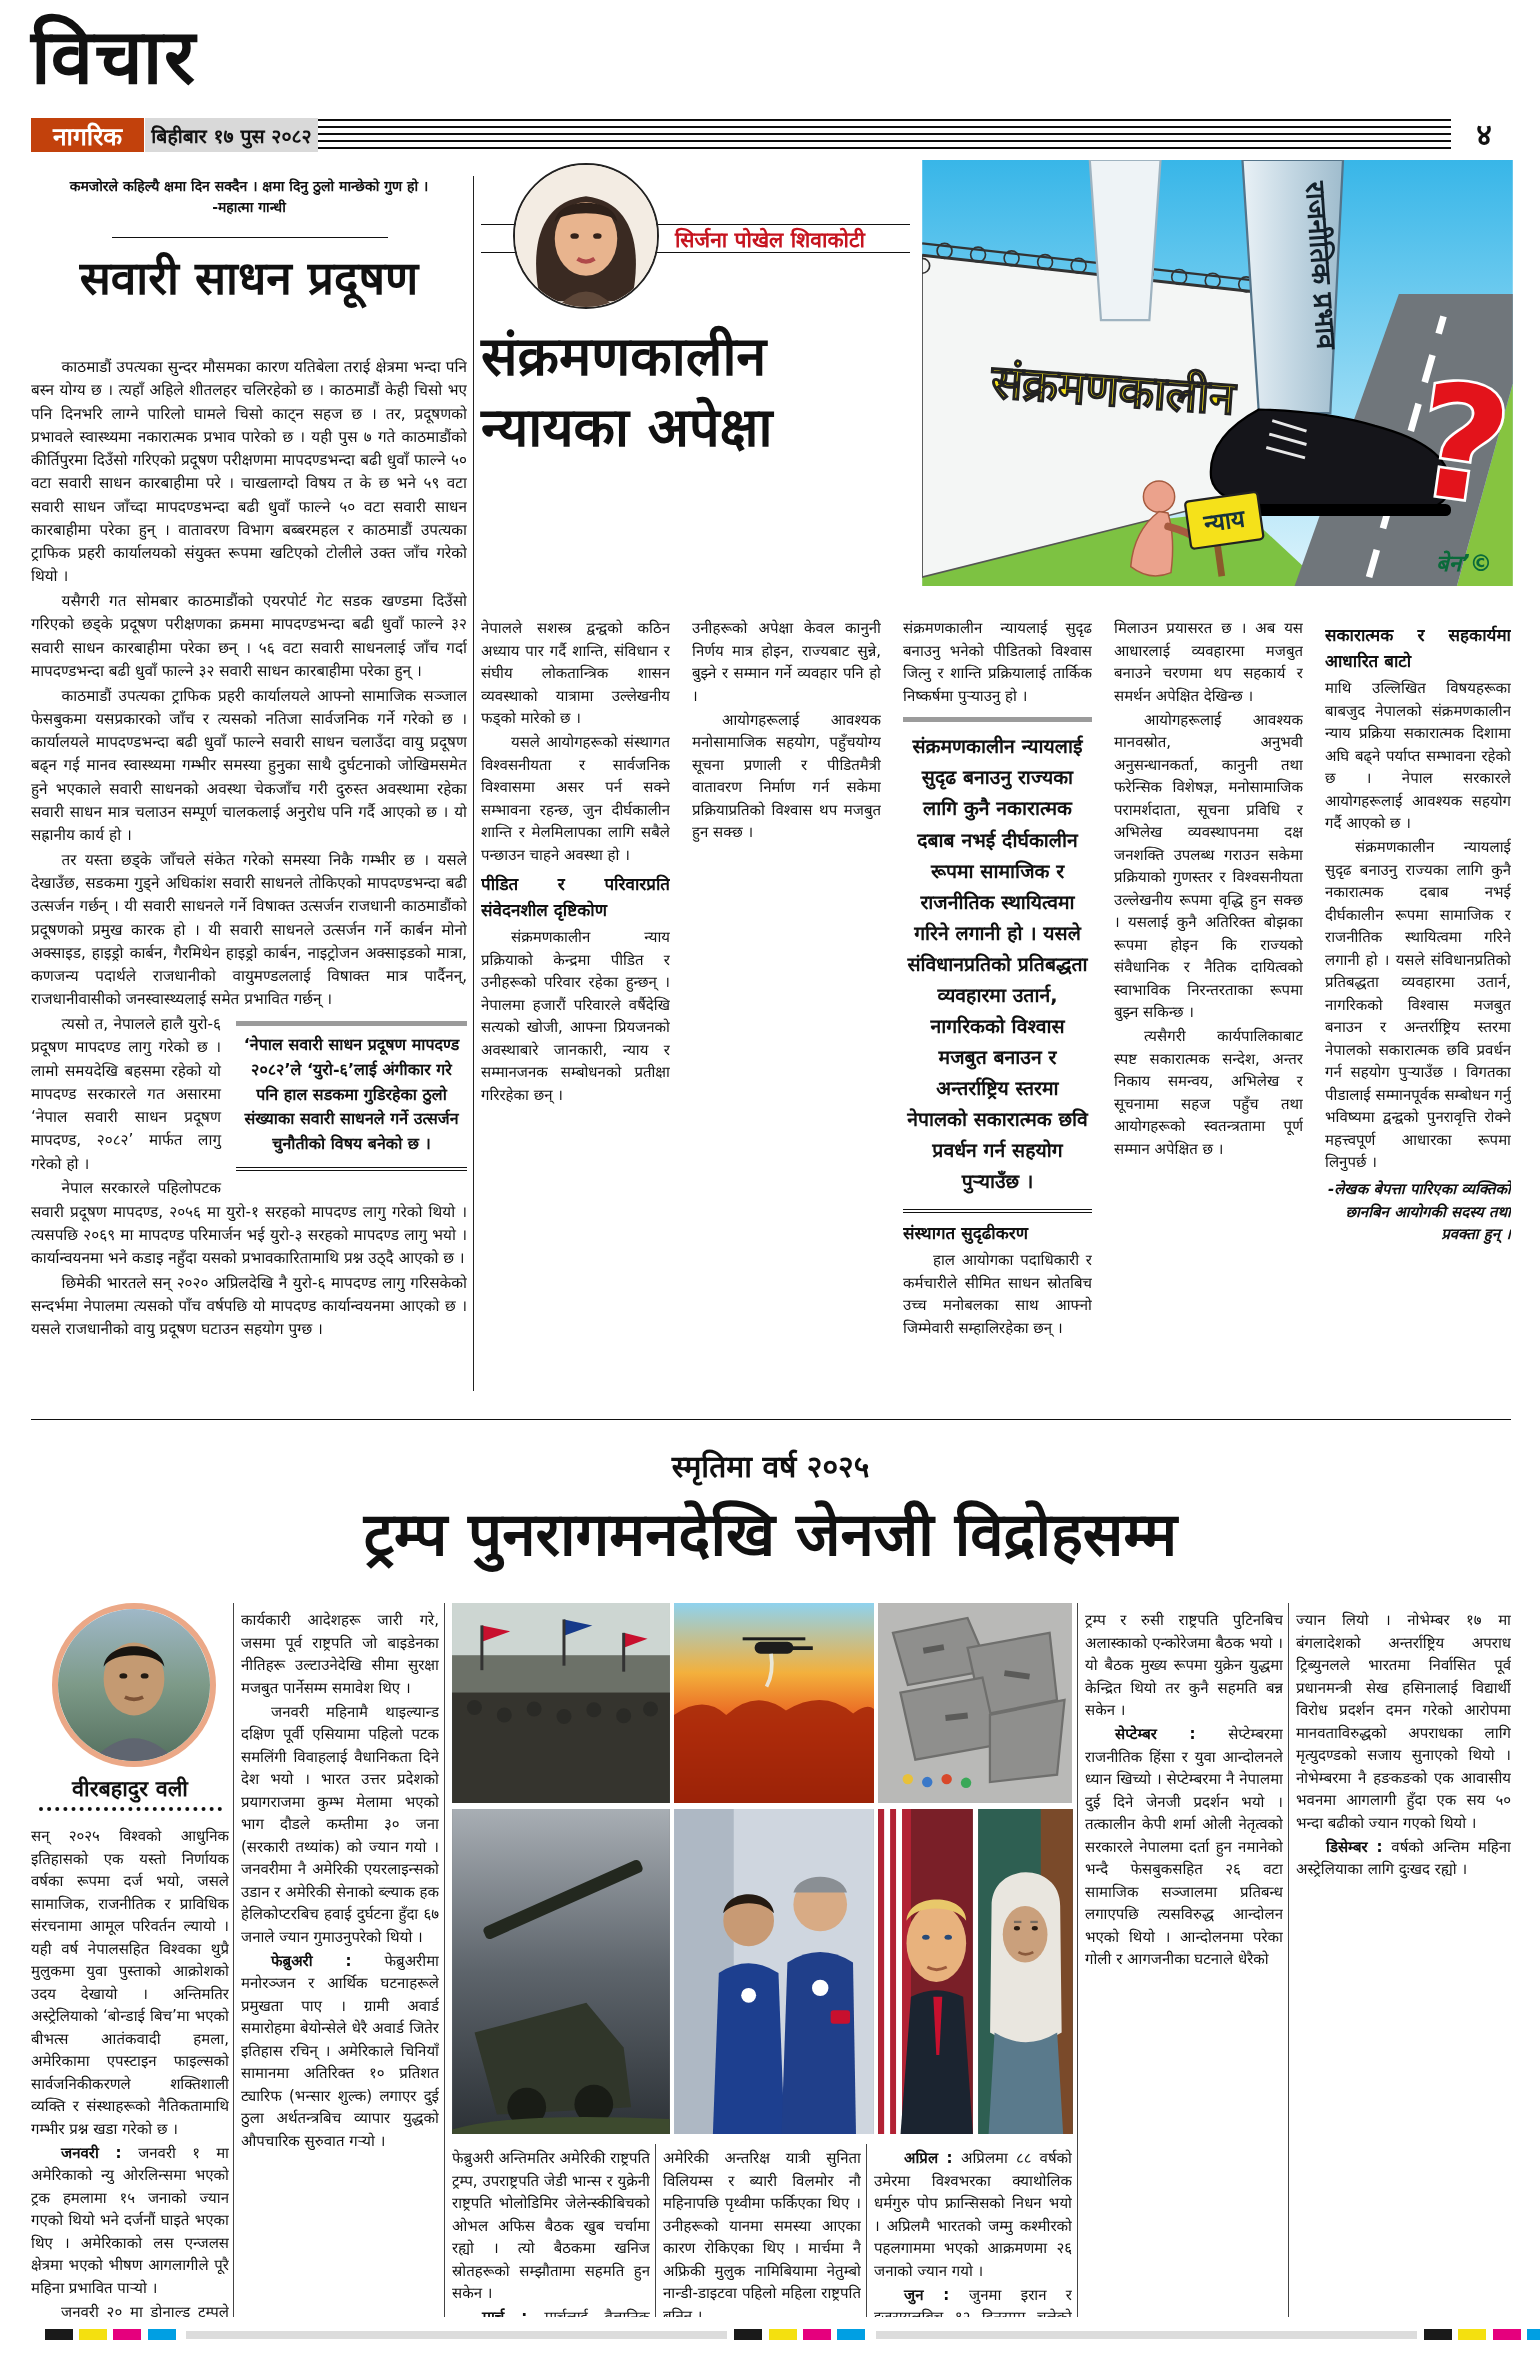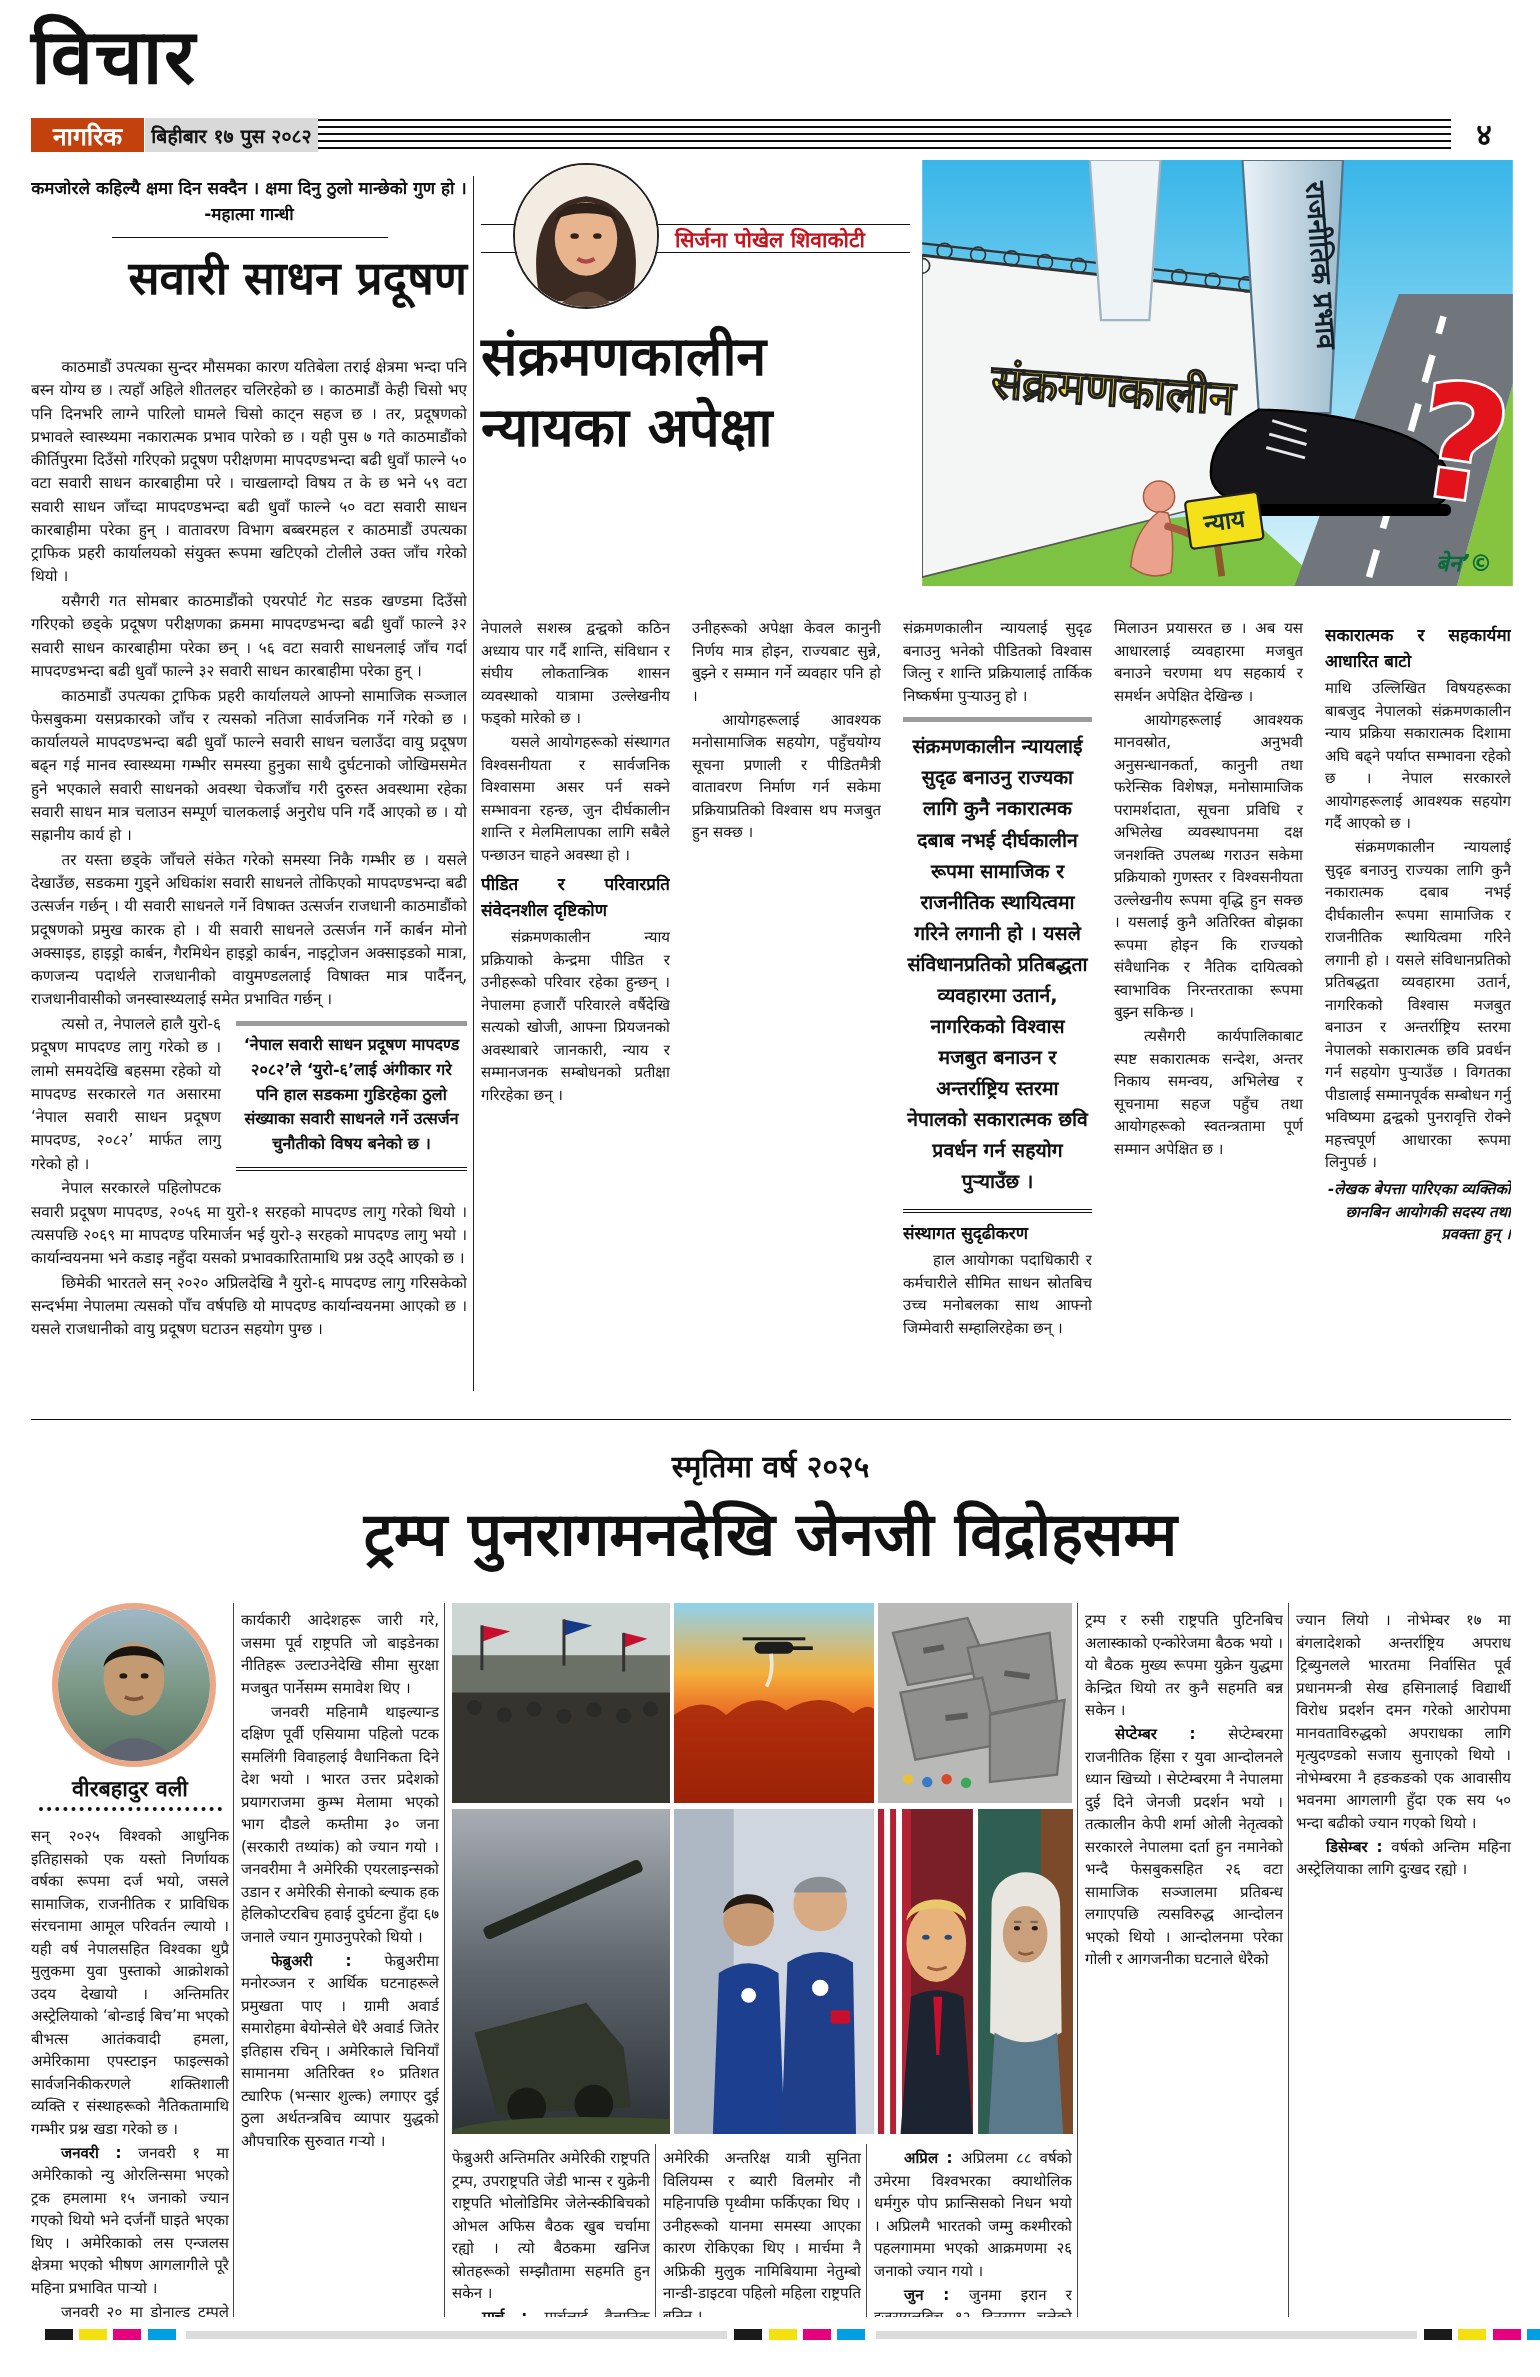--- a/index.html
+++ b/index.html
@@ -9,25 +9,25 @@
   
   .section-title{left:31px;top:13.4px;font-size:76px;font-weight:800;letter-spacing:1.5px;line-height:1.15;}
   .brand-box{left:31px;top:118px;width:113px;height:34px;background:#c2410c;color:#fff;
              font-size:24.6px;font-weight:800;display:flex;align-items:center;justify-content:center;}
   .date-band{left:145px;top:118px;width:173px;height:34px;background:#d9d9d9;
              font-size:19.4px;font-weight:700;display:flex;align-items:center;justify-content:center;}
   .stripes{left:318px;top:119px;width:1133px;height:33px;
            background:repeating-linear-gradient(to bottom,#0d0d0d 0 2.5px,#ffffff 2.5px 6.9px);}
   .page-num{left:1458px;top:113px;width:52px;font-size:30px;font-weight:800;text-align:center;}
   
-  .day-quote{left:31px;top:176px;width:436px;text-align:center;font-size:17px;font-weight:700;line-height:1.5;}
+  .day-quote{left:31px;top:176px;width:436px;text-align:center;font-size:14px;font-weight:700;line-height:1.5;}
   .day-quote .attr{font-weight:700;}
   
   .a1-rule{left:112px;top:237px;width:276px;border-top:1.9px solid #111;}
-  .a1-headline{left:31px;top:252px;width:436px;font-size:46px;font-weight:800;text-align:right;line-height:1.15;}
+  .a1-headline{left:31px;top:252px;width:436px;font-size:46px;font-weight:800;text-align:center;line-height:1.15;}
   .a1-body{left:31px;top:356px;width:436px;height:1036px;overflow:hidden;
            font-size:15.3px;line-height:1.52;text-align:justify;}
   .a1-body p,.a2col p,.a3col p{margin:0 0 1.5px 0;text-indent:2em;}
   .pullquote{float:right;width:225px;margin:7.5px 0 6px 15px;padding:7.5px 3px 10.4px;
              border-top:5.2px solid #9b9b9b;border-bottom:4.5px double #111;
              font-size:16px;font-weight:700;text-align:center;line-height:1.55;text-indent:0;}
   
   .vrule-main{left:473px;top:176px;width:0;height:1215px;border-left:1.2px solid #222;}
   .hrule-bottom{left:31px;top:1419px;width:1480px;border-top:1.5px solid #111;}
   

